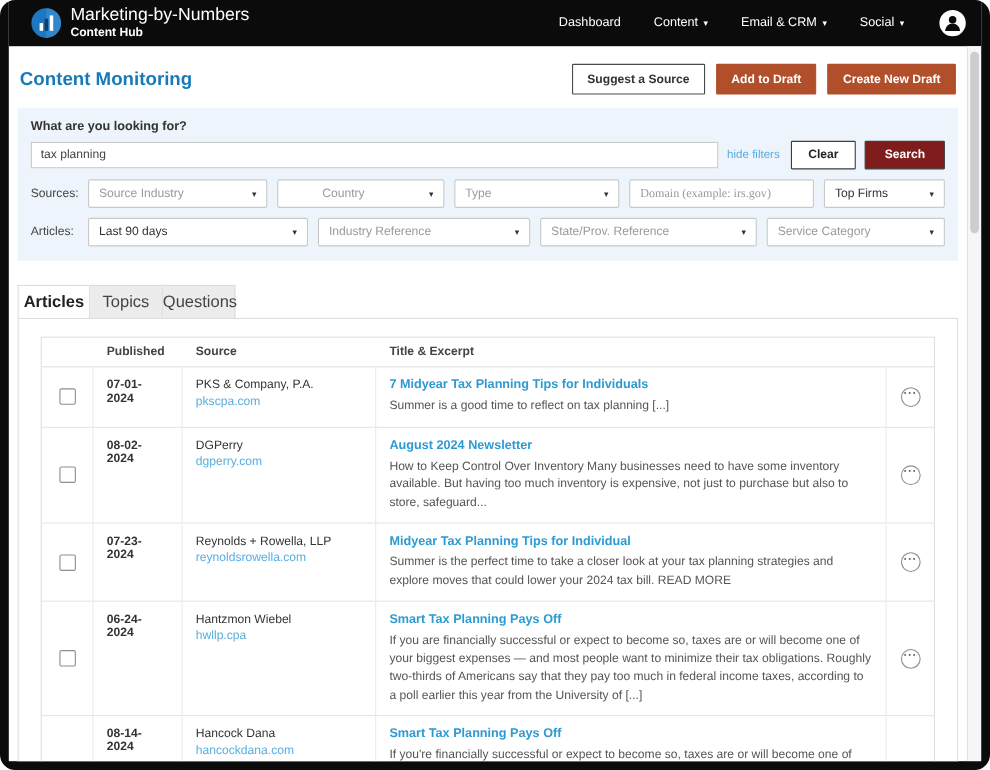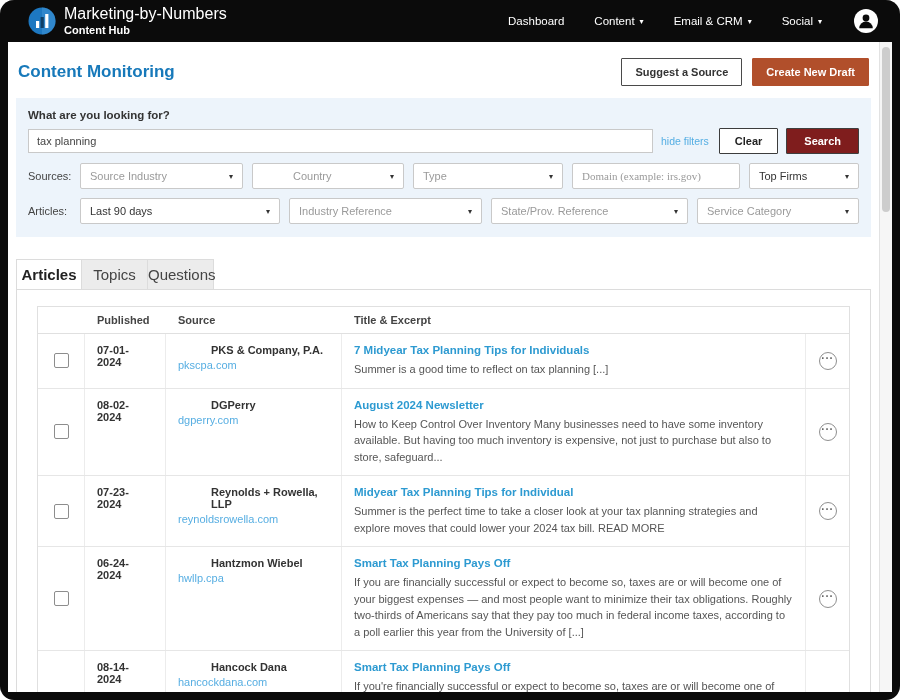--- a/index.html
+++ b/index.html
@@ -63,21 +63,21 @@
   .dtable { border: 1px solid #e0e0e0; }
   .trow { display: grid; grid-template-columns: 47px 81px 176px 1fr 43px; border-bottom: 1px solid #e6e6e6; }
   .trow:last-child { border-bottom: none; }
   .th-row { border-bottom: 1px solid #e0e0e0; }
   .td { padding: 10px 12px; border-right: 1px solid #ececec; font-size: 11px; color: #333; }
   .td:last-child { border-right: none; }
   .th { padding: 7px 12px; font-size: 11px; font-weight: 700; color: #444; }
   .td-check { display: flex; align-items: center; justify-content: center; padding: 10px 0; }
   .checkbox { width: 15px; height: 15px; border: 1px solid #8d8d8d; border-radius: 2px; background: #fff; cursor: pointer; display: inline-block; }
   .td-date { font-weight: 700; color: #333; }
-  .source-name { font-weight: 700; color: #333; margin-bottom: 3px; margin-left: 33px; }
+  .source-name { font-weight: 400; color: #333; margin-bottom: 3px; }
   .source-domain { color: #57aee2; text-decoration: none; cursor: pointer; display: inline-block; }
   .article-title { display: block; color: #2d9ad1; font-weight: 700; font-size: 11.5px; text-decoration: none; cursor: pointer; margin-bottom: 5px; }
   .article-excerpt { color: #555; line-height: 1.5; }
   .td-actions { display: flex; align-items: center; justify-content: center; }
   .ellipsis-icon { width: 18px; height: 18px; border: 1px solid #8f8f8f; border-radius: 50%; color: #666; display: flex; align-items: center; justify-content: center; font-size: 11px; font-weight: 700; letter-spacing: 0.5px; line-height: 1; cursor: pointer; padding-bottom: 4px; }
   .ellipsis-icon::before { content: "···"; }
 </style>
 </head>
 <body>
 
@@ -122,20 +122,21 @@
         </span>
       </nav>
     </header>
 
     <div class="main">
 
       <div class="page-head">
         <h1 class="page-title">Content Monitoring</h1>
         <div class="head-actions">
           <button class="btn btn-outline">Suggest a Source</button>
+          <button class="btn btn-rust">Add to Draft</button>
           <button class="btn btn-rust">Create New Draft</button>
         </div>
       </div>
 
       <section class="search-panel">
         <div class="search-label">What are you looking for?</div>
         <div class="search-row">
           <input class="search-input" type="text" value="tax planning" style="">
           <span class="hide-filters">hide filters</span>
           <button class="btn btn-clear">Clear</button>

